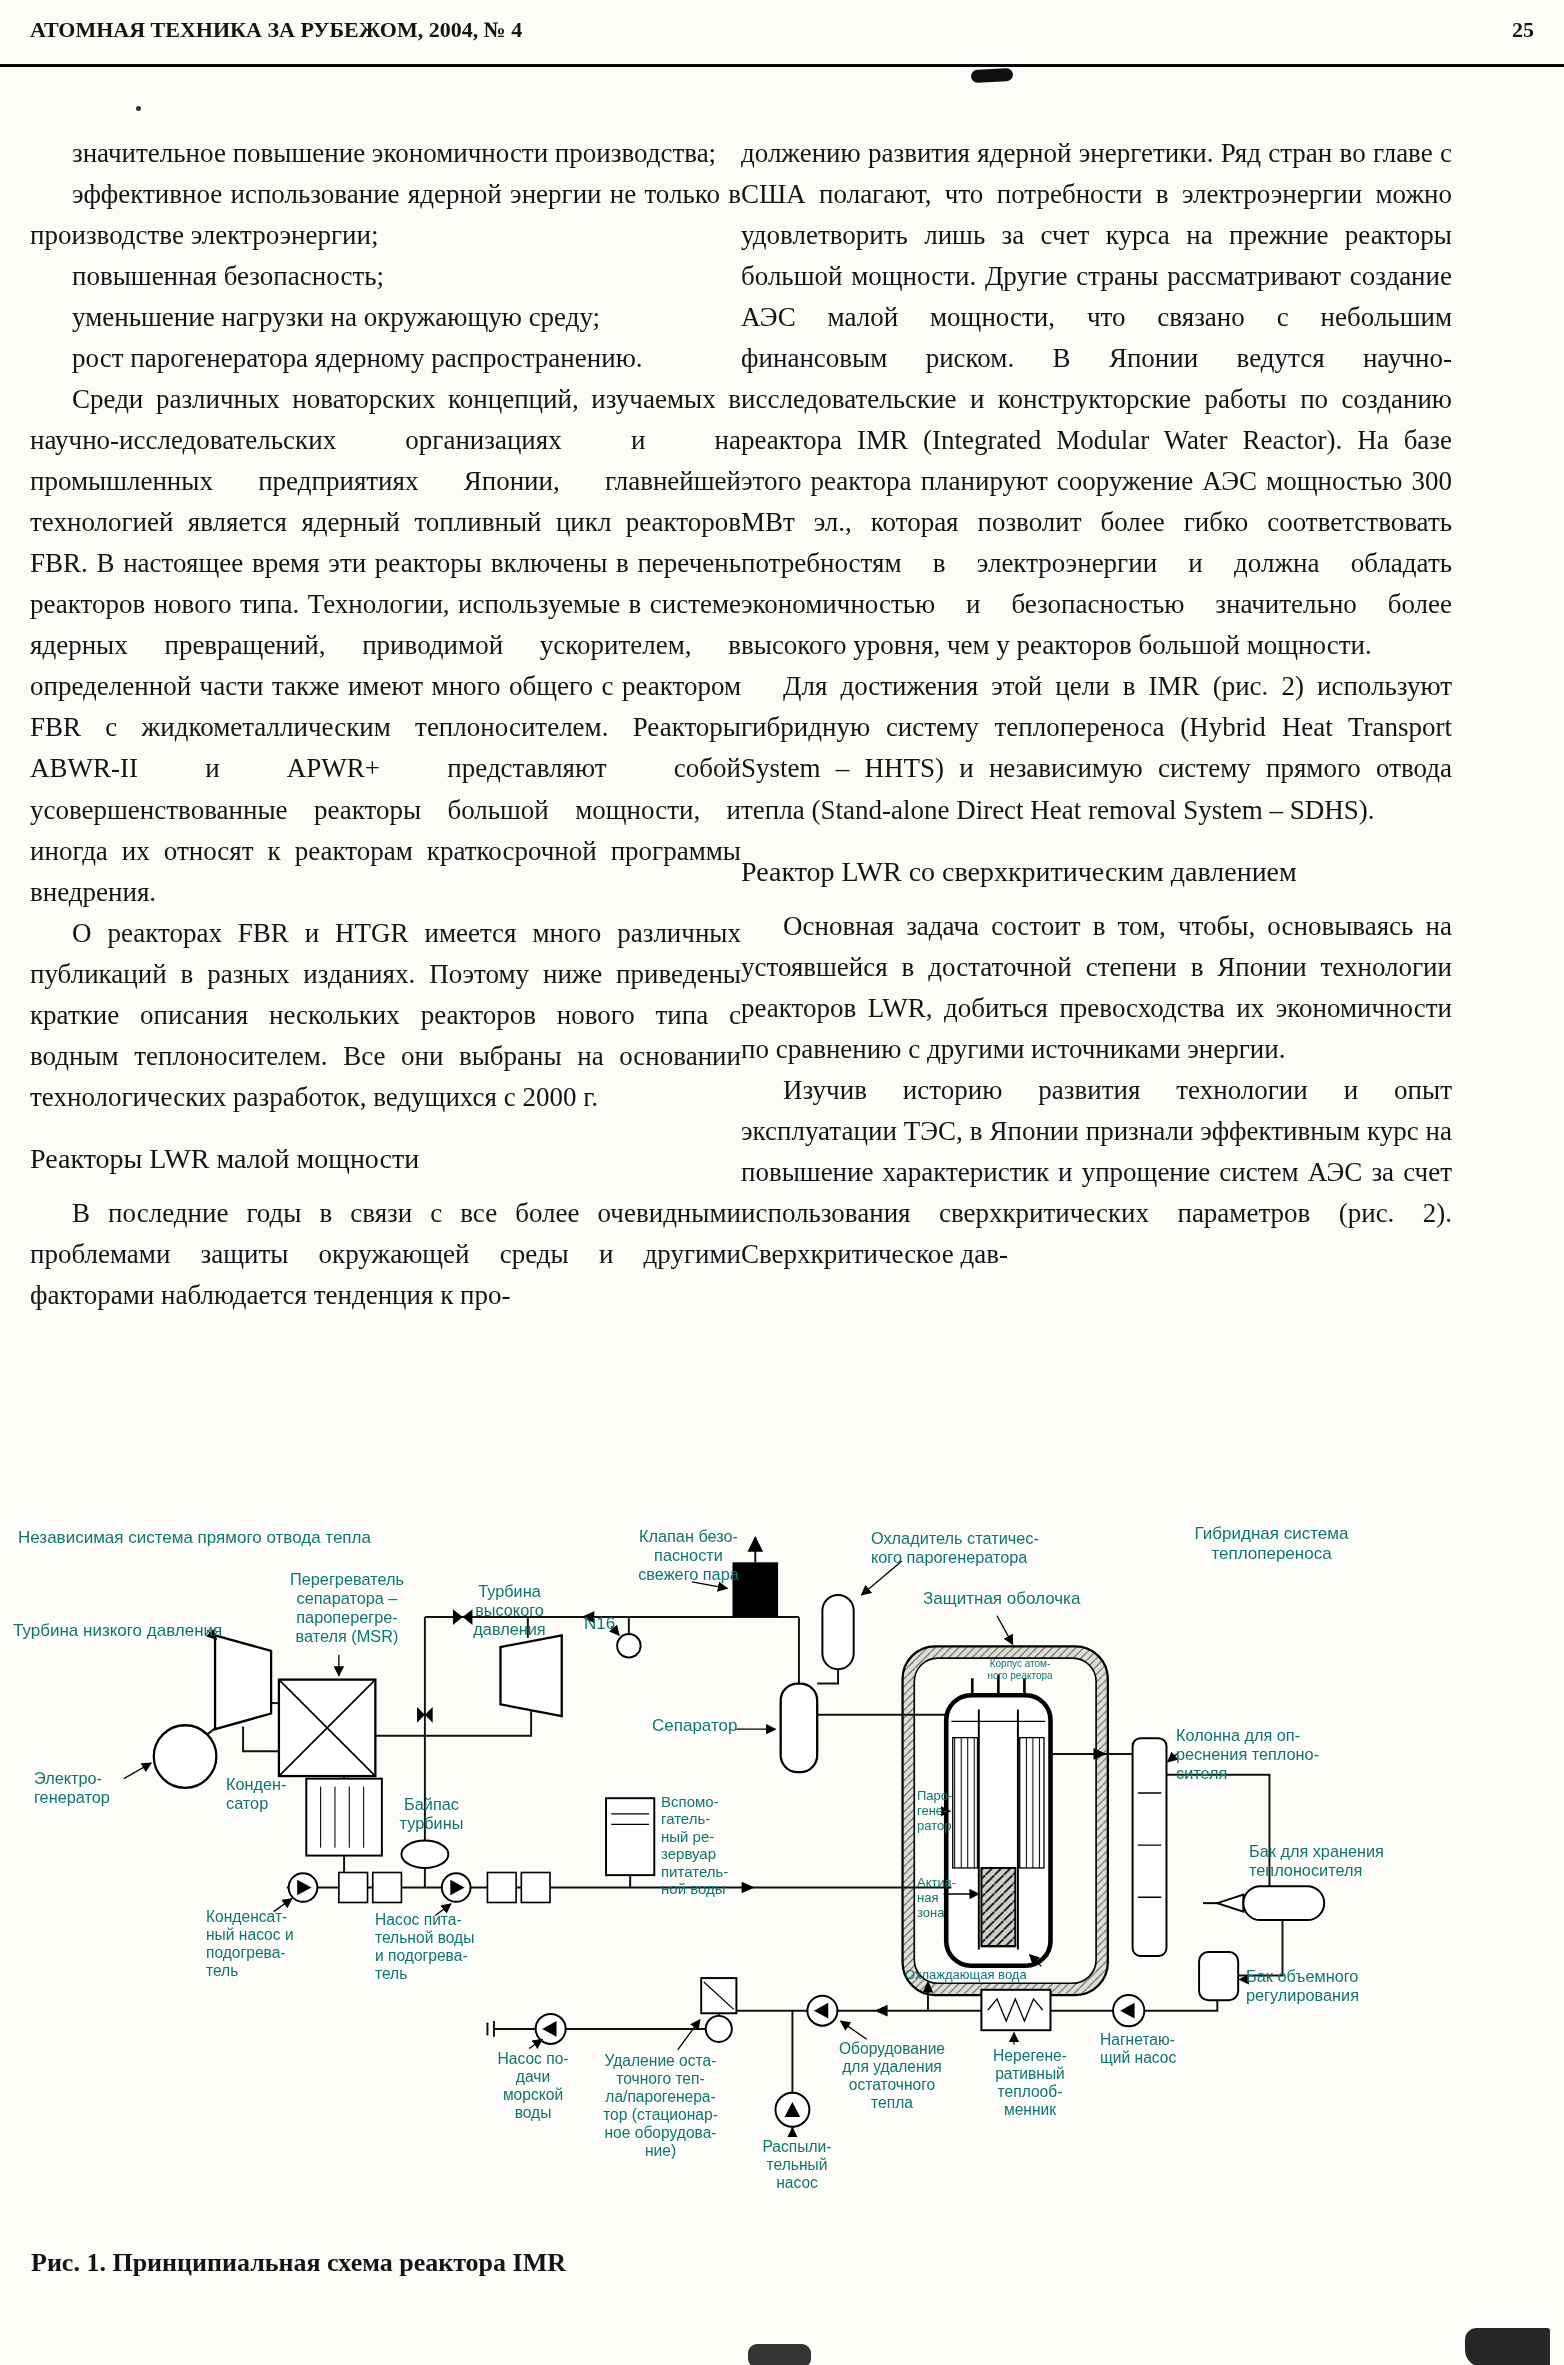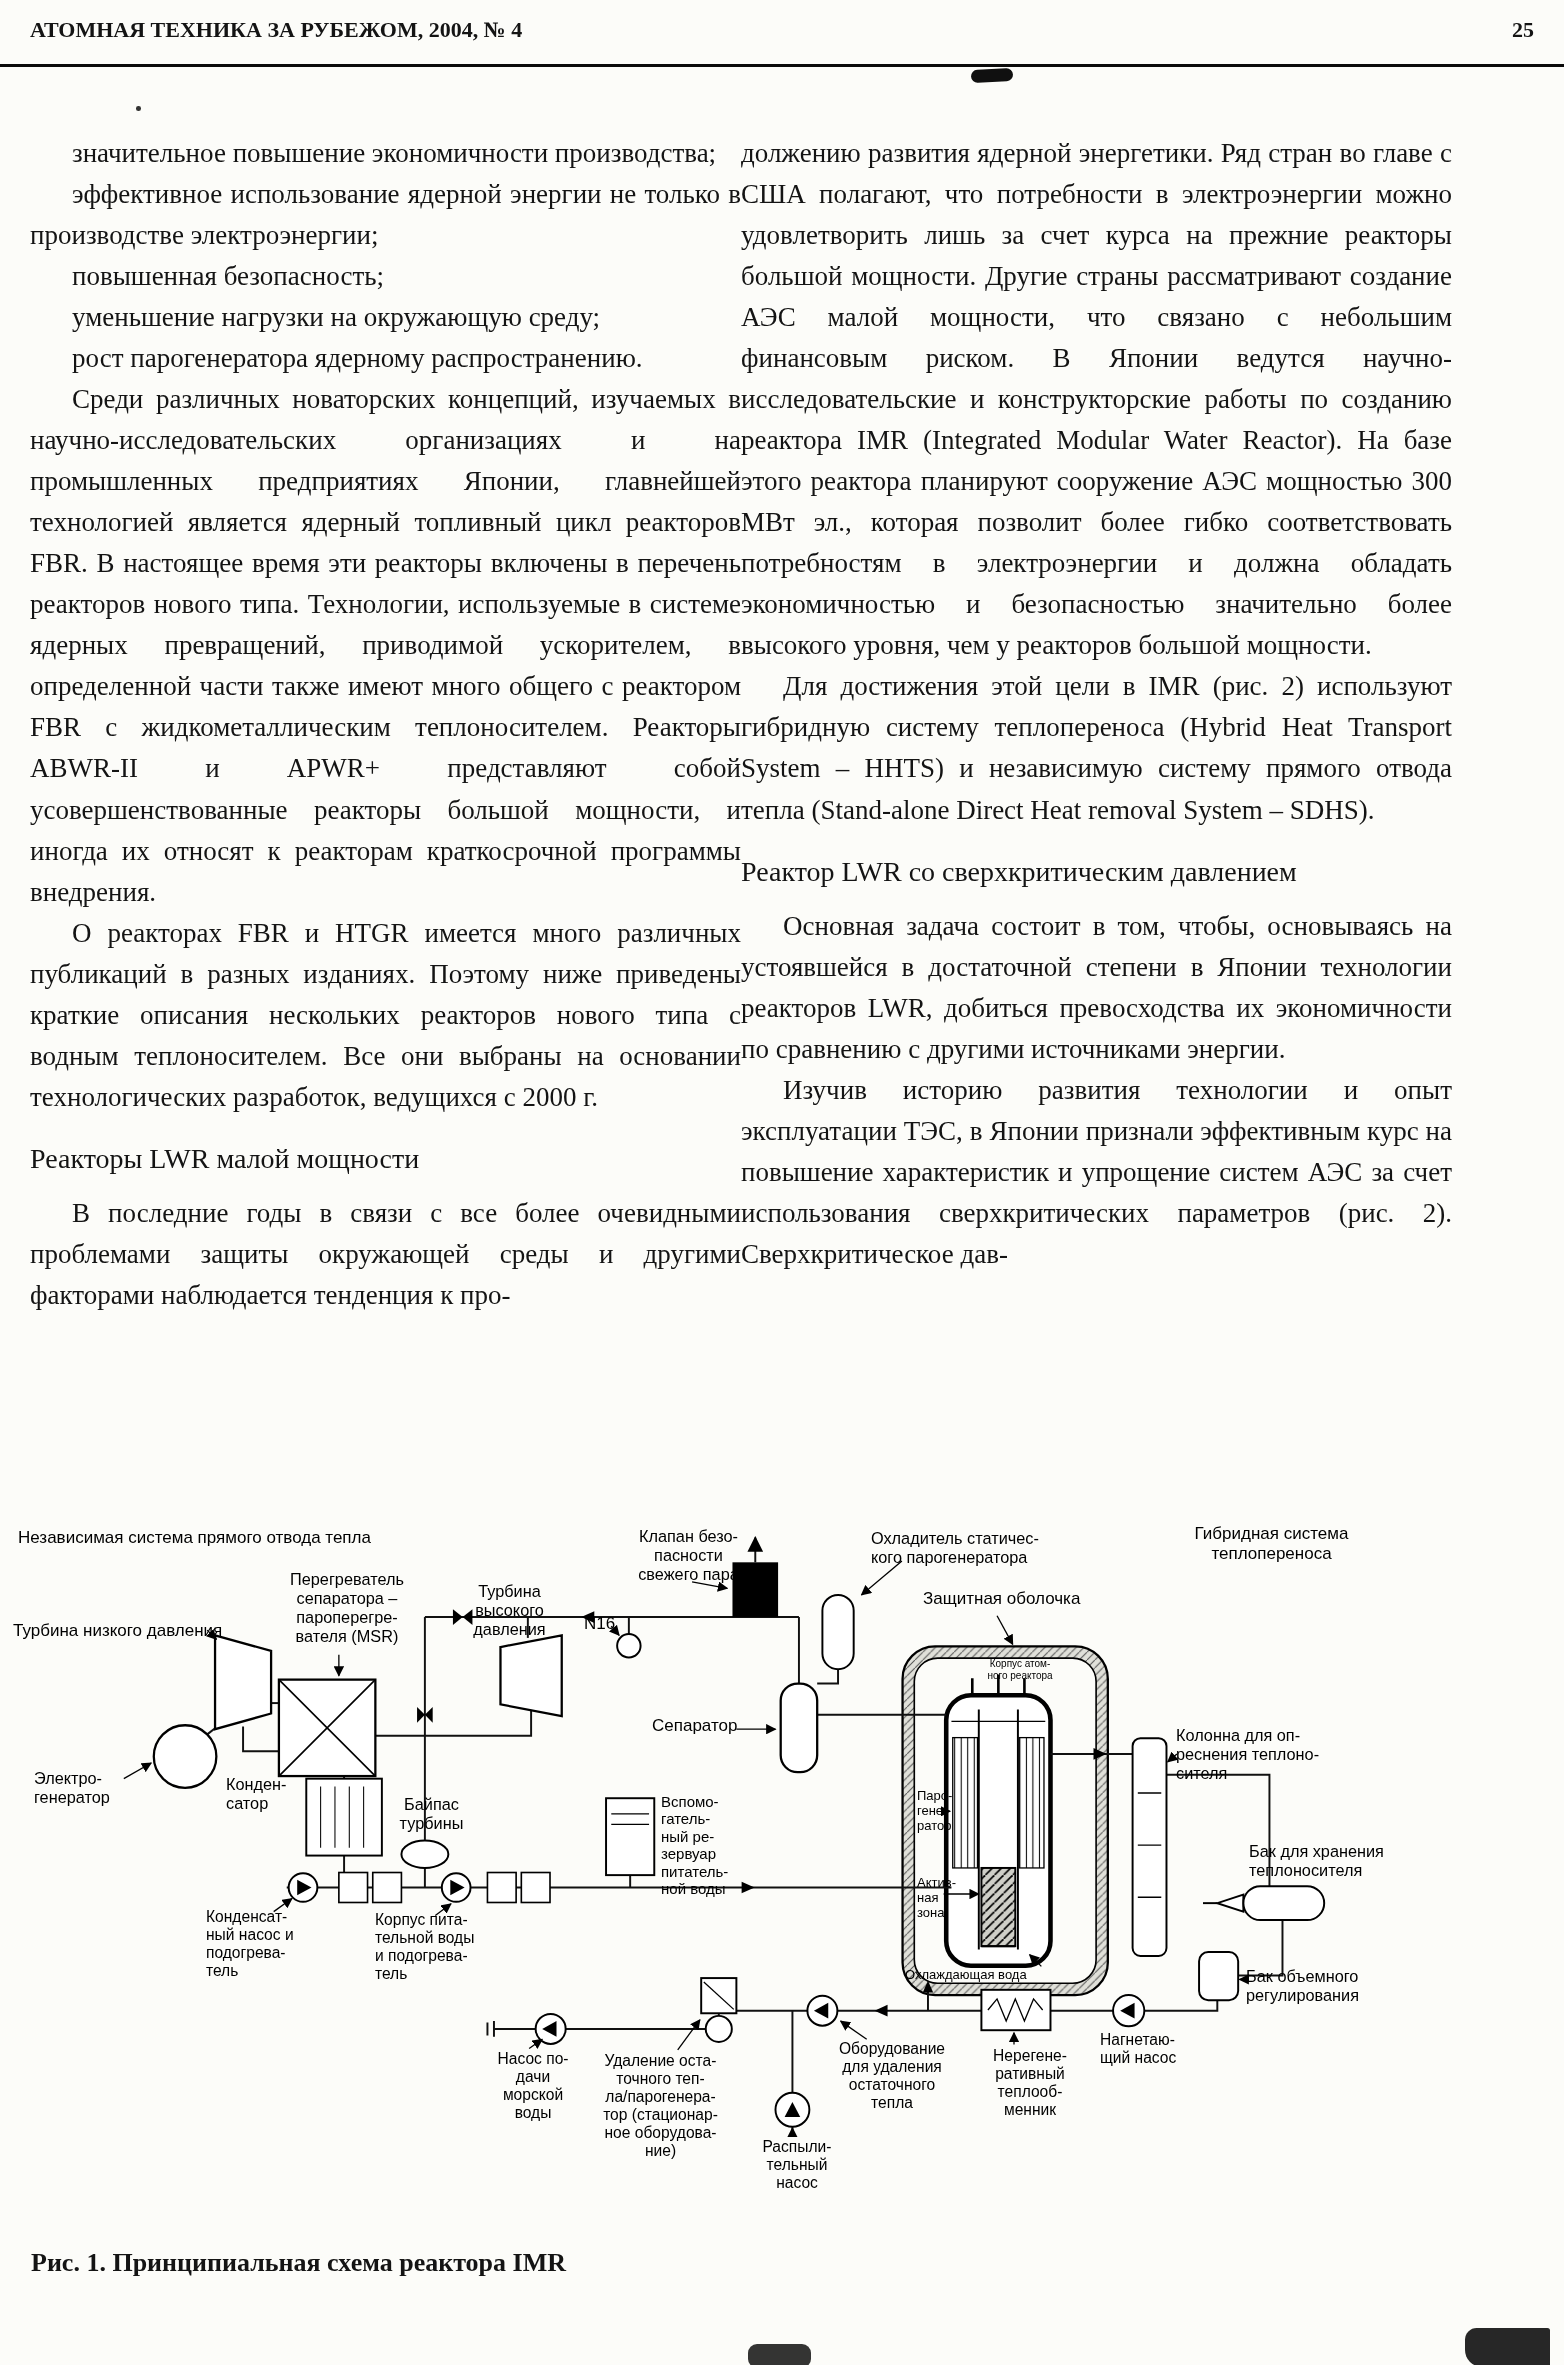--- a/index.html
+++ b/index.html
@@ -31,21 +31,21 @@
   .col p.noindent { text-indent:0; }
   .col h2.sec { font-size:28px; font-weight:normal; text-align:left; margin:23.5px 0 15.6px 0; line-height:1.3; }
 
   .figure {
     position:absolute; top:1519px; left:0; width:1564px; height:737px;
     font-family:"Liberation Sans", sans-serif;
   }
   .figure svg { position:absolute; left:0; top:0; }
   .dlabel {
     position:absolute; font-size:16.3px; line-height:1.16;
-    white-space:pre-line; color:#000000;
+    white-space:pre-line; color:#0f766e;
   }
   .dlabel.center { text-align:center; }
   .f26 { font-size:17px; } .f24 { font-size:15.6px; } .f23 { font-size:15px; }
   .f21 { font-size:10px; } .f20 { font-size:13px; }
 
   .caption {
     position:absolute; top:2248px; left:31px;
     font-family:"Liberation Serif", serif; font-weight:bold; font-size:26px;
   }
 </style>
@@ -301,21 +301,21 @@
     <div class="dlabel f20" style="left:917px; top:356px; width:46px;">Актив-
 ная
 зона</div>
     <div class="dlabel f20" style="left:905px; top:448px;">Охлаждающая вода</div>
     <div class="dlabel" style="left:1249px; top:323px; width:215px;">Бак для хранения
 теплоносителя</div>
     <div class="dlabel f24" style="left:206px; top:389px; width:117px;">Конденсат-
 ный насос и
 подогрева-
 тель</div>
-    <div class="dlabel f24" style="left:375px; top:392px; width:137px;">Корпус пита-
+    <div class="dlabel f24" style="left:375px; top:392px; width:137px;">Насос пита-
 тельной воды
 и подогрева-
 тель</div>
     <div class="dlabel" style="left:1246px; top:448px; width:215px;">Бак объемного
 регулирования</div>
     <div class="dlabel center f24" style="left:484px; top:531px; width:98px;">Насос по-
 дачи
 морской
 воды</div>
     <div class="dlabel center f24" style="left:585px; top:533px; width:151px;">Удаление оста-

